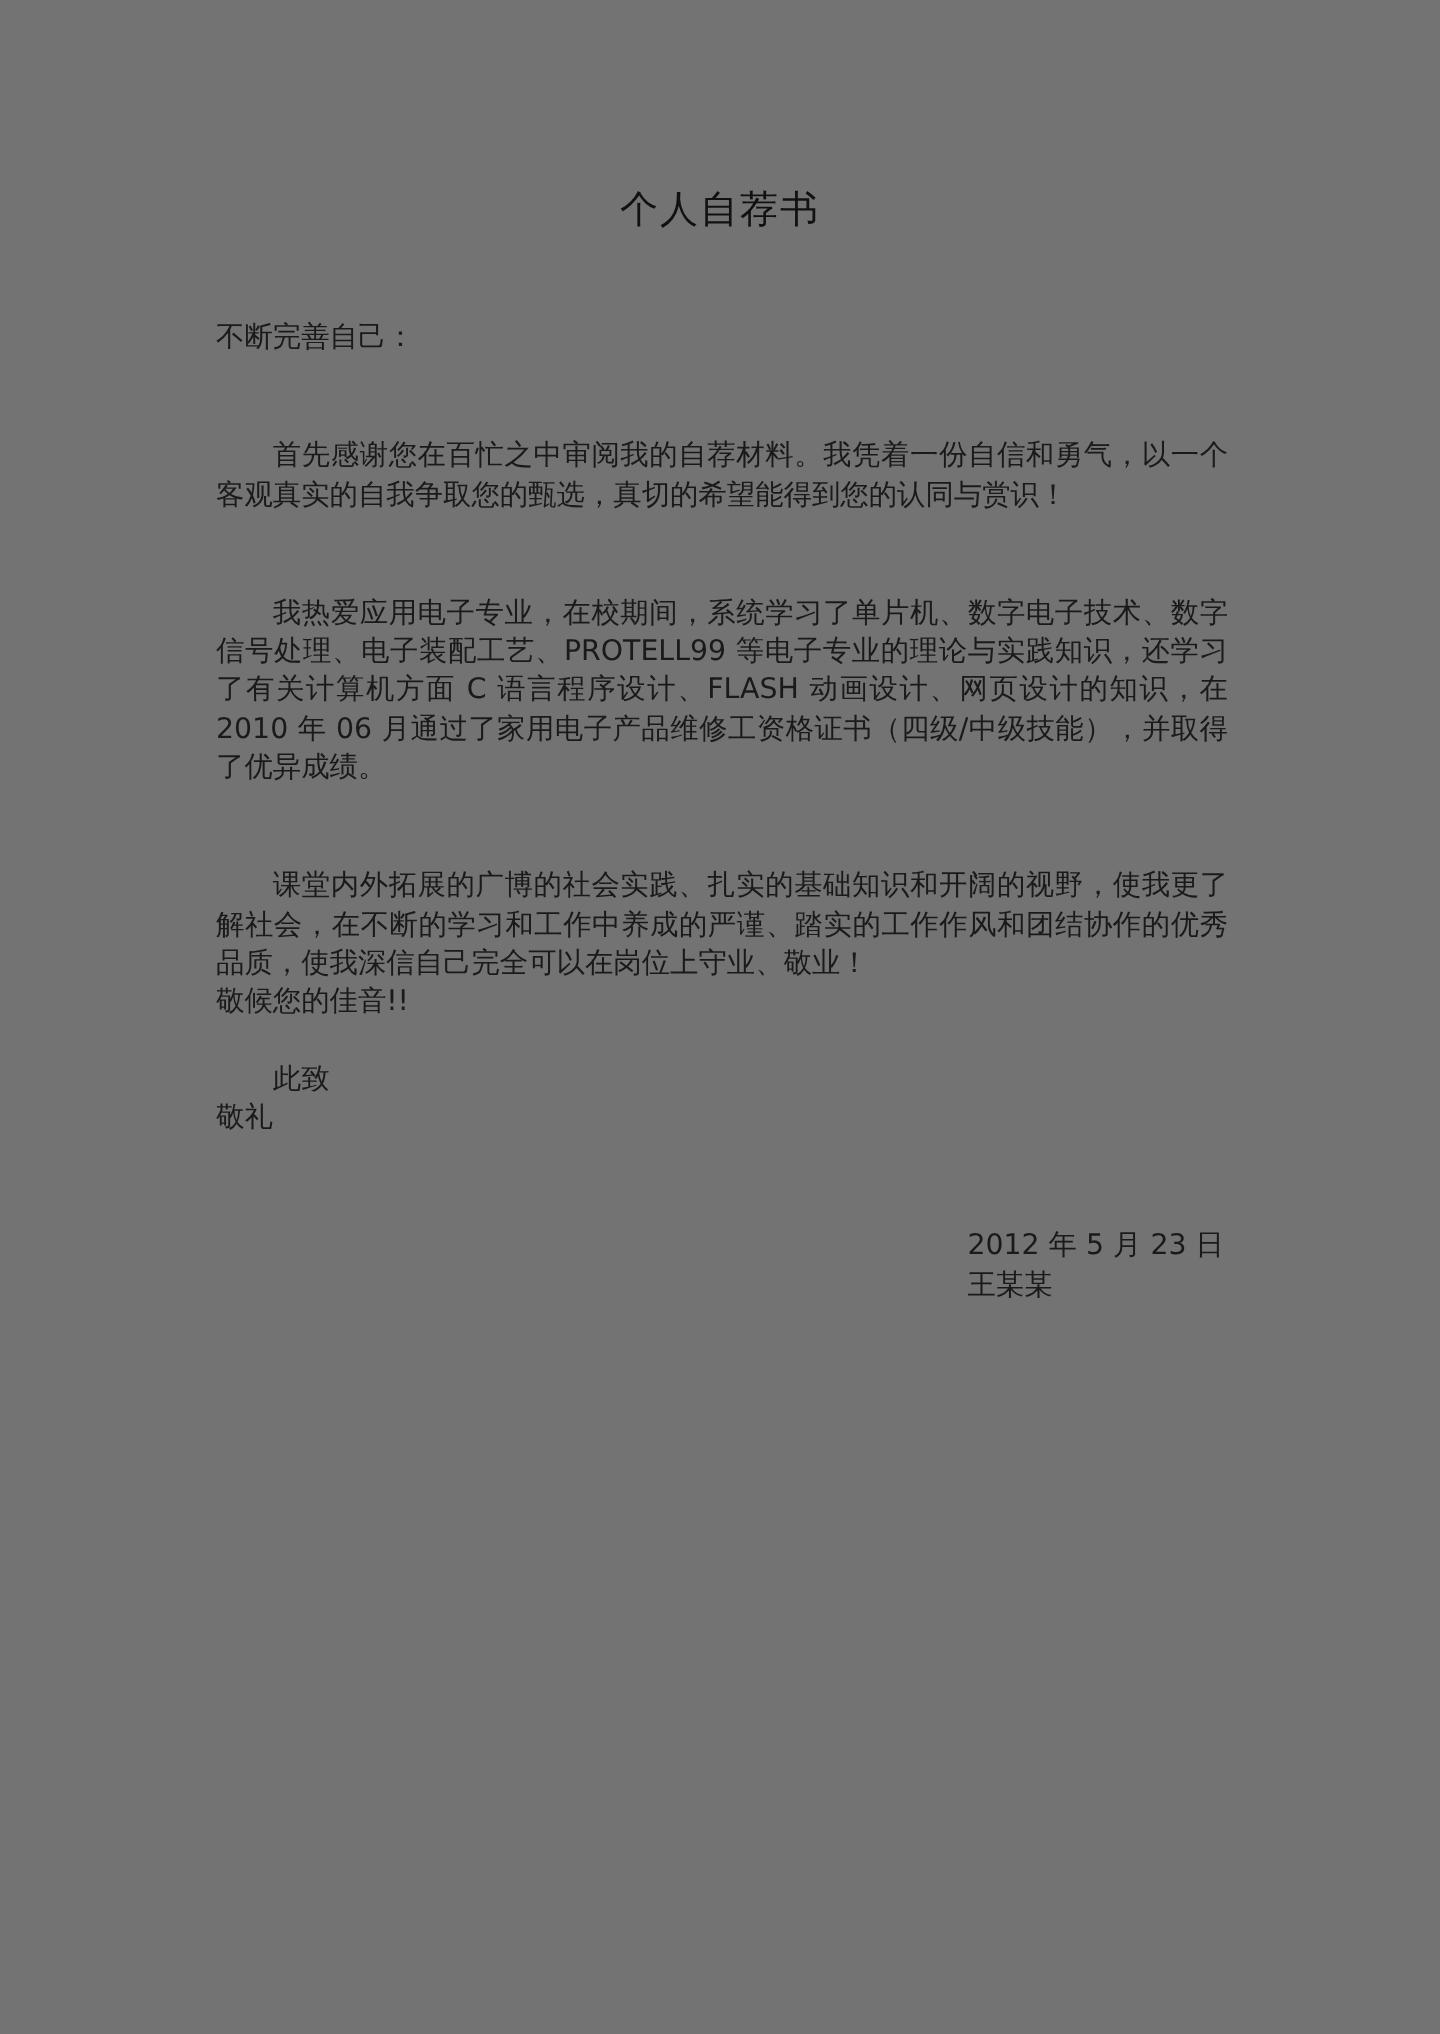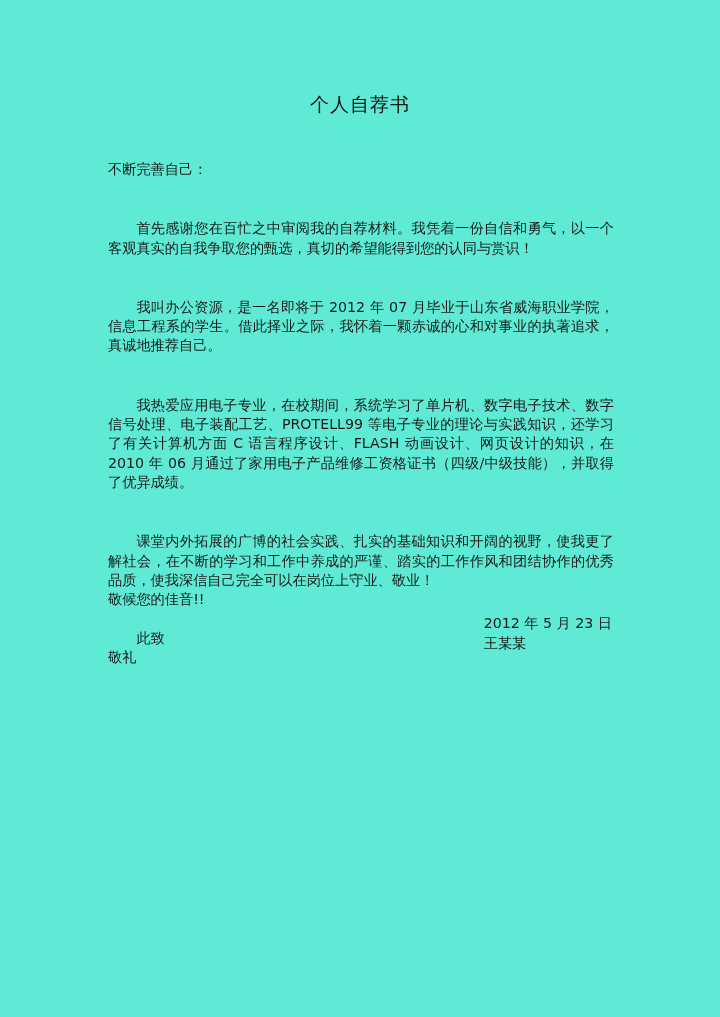--- a/index.html
+++ b/index.html
@@ -1,18 +1,18 @@
 <!DOCTYPE html>
 <html><head>
 <meta charset="utf-8">
 <style>
   html, body { margin: 0; padding: 0; background: #ffffff; }
   body { width: 720px; height: 1017px; position: relative; overflow: hidden;
          font-family: "DejaVu Sans", "Liberation Sans", sans-serif; color: #1a1a1a; }
-  .page { position: absolute; left: 0; top: 0; width: 720px; height: 1017px; background: #5eead4; }
+  .page { position: absolute; left: 0; top: 0; width: 720px; height: 1017px; background: #737373; }
   .title { position: absolute; left: 0; width: 720px; top: 92px; text-align: center;
            font-size: 19px; letter-spacing: 1px; color: #111; }
   .body { position: absolute; left: 108px; width: 506px; top: 160px;
           font-size: 14.2px; line-height: 19.3px; color: #1a1a1a; }
   .line { display: block; white-space: nowrap; }
   .para { text-align: justify; text-align-last: left; }
   .indent { text-indent: 2em; margin-top: 40px; }
   .gap { height: 19.3px; }
   .closing-indent { padding-left: 2em; }
   .signature { position: absolute; right: 108px; top: 614px; text-align: left;
@@ -20,21 +20,20 @@
 </style>
 </head>
 <body>
 
 <div class="page">
   <div class="title">个人自荐书</div>
 
   <div class="body">
     <div class="line">不断完善自己：</div>
     <div class="para indent">首先感谢您在百忙之中审阅我的自荐材料。我凭着一份自信和勇气，以一个客观真实的自我争取您的甄选，真切的希望能得到您的认同与赏识！</div>
-    <div class="para indent">我叫办公资源，是一名即将于 2012 年 07 月毕业于山东省威海职业学院，信息工程系的学生。借此择业之际，我怀着一颗赤诚的心和对事业的执著追求，真诚地推荐自己。</div>
     <div class="para indent">我热爱应用电子专业，在校期间，系统学习了单片机、数字电子技术、数字信号处理、电子装配工艺、PROTELL99 等电子专业的理论与实践知识，还学习了有关计算机方面 C 语言程序设计、FLASH 动画设计、网页设计的知识，在 2010 年 06 月通过了家用电子产品维修工资格证书（四级/中级技能），并取得了优异成绩。</div>
     <div class="para indent">课堂内外拓展的广博的社会实践、扎实的基础知识和开阔的视野，使我更了解社会，在不断的学习和工作中养成的严谨、踏实的工作作风和团结协作的优秀品质，使我深信自己完全可以在岗位上守业、敬业！</div>
     <div class="line">敬候您的佳音!!</div>
     <div class="gap"></div>
     <div class="line closing-indent">此致</div>
     <div class="line">敬礼</div>
   </div>
 
   <div class="signature">
     <div>2012 年 5 月 23 日</div>

